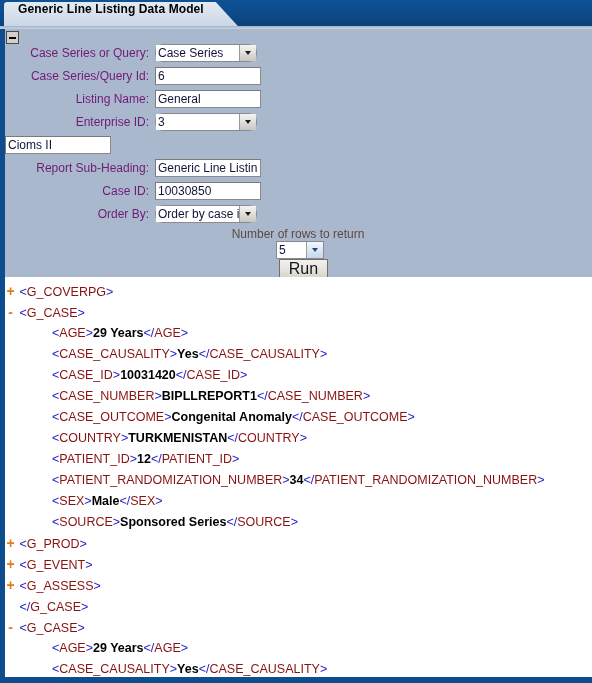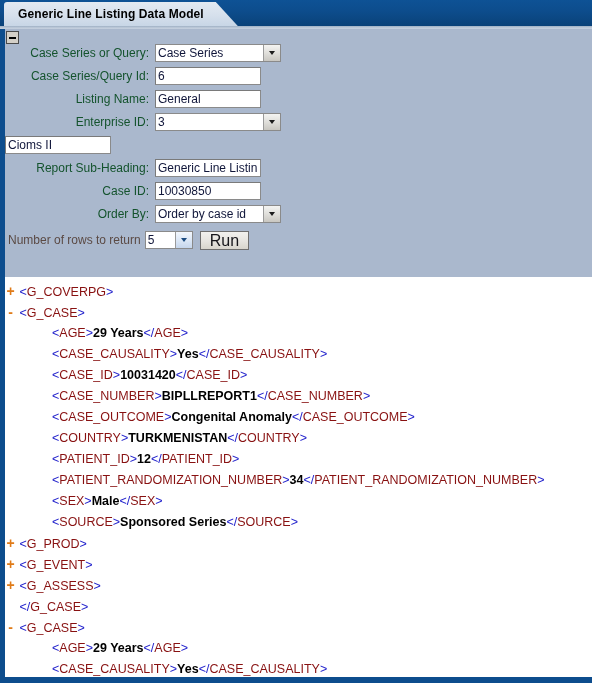--- a/index.html
+++ b/index.html
@@ -33,21 +33,20 @@
     left: 4px;
     top: 2px;
     height: 24px;
     padding: 0 34px 0 14px;
     background: linear-gradient(to bottom, #e3eaf2 0%, #d6e0ec 55%, #c8d6e6 100%);
     border-top-left-radius: 3px;
     border-top-right-radius: 2px;
     -webkit-clip-path: polygon(0 0, calc(100% - 22px) 0, 100% 100%, 0 100%);
     clip-path: polygon(0 0, calc(100% - 22px) 0, 100% 100%, 0 100%);
     display: flex;
-    align-items: center;
     box-sizing: border-box;
   }
   .titlebar .tab-label {
     font-weight: bold;
     font-size: 12px;
     color: #000000;
     white-space: nowrap;
     letter-spacing: .1px;
   }
   .titlebar-underline {
@@ -93,39 +92,39 @@
     align-items: center;
     height: 23px;
     margin-bottom: 0px;
   }
   .field-label {
     width: 150px;
     min-width: 150px;
     text-align: right;
     padding-right: 6px;
     box-sizing: border-box;
-    color: #14532d;
+    color: #701a75;
     font-size: 12px;
     white-space: nowrap;
   }
   .text-input {
     height: 18px;
     box-sizing: border-box;
     background: #ffffff;
     border: 1px solid #8a8a8a;
     border-top-color: #7a7a7a;
     border-left-color: #7a7a7a;
     font-family: "Liberation Sans", sans-serif;
     font-size: 12px;
     color: #10163a;
     padding: 0 2px;
     line-height: 16px;
     outline: none;
   }
-  .w-sel { width: 126px; }
+  .w-sel { width: 102px; border-radius: 8px; }
   .w-txt { width: 106px; }
 
   .select-wrap {
     position: relative;
     display: inline-flex;
     align-items: stretch;
     height: 18px;
     box-sizing: border-box;
     border: 1px solid #8a8a8a;
     background: #ffffff;
@@ -162,20 +161,21 @@
   }
   .caret.blue { border-top-color: #1c4b80; }
 
   
   .rows-row {
     display: flex;
     align-items: center;
     height: 26px;
     padding-left: 3px;
     margin-top: 2px;
+    flex-direction: column;
   }
   .rows-label {
     color: #5b4a44;
     font-size: 12px;
     white-space: nowrap;
     padding-right: 4px;
   }
   .rows-select { width: 48px; }
   .run-btn {
     margin-left: 7px;

